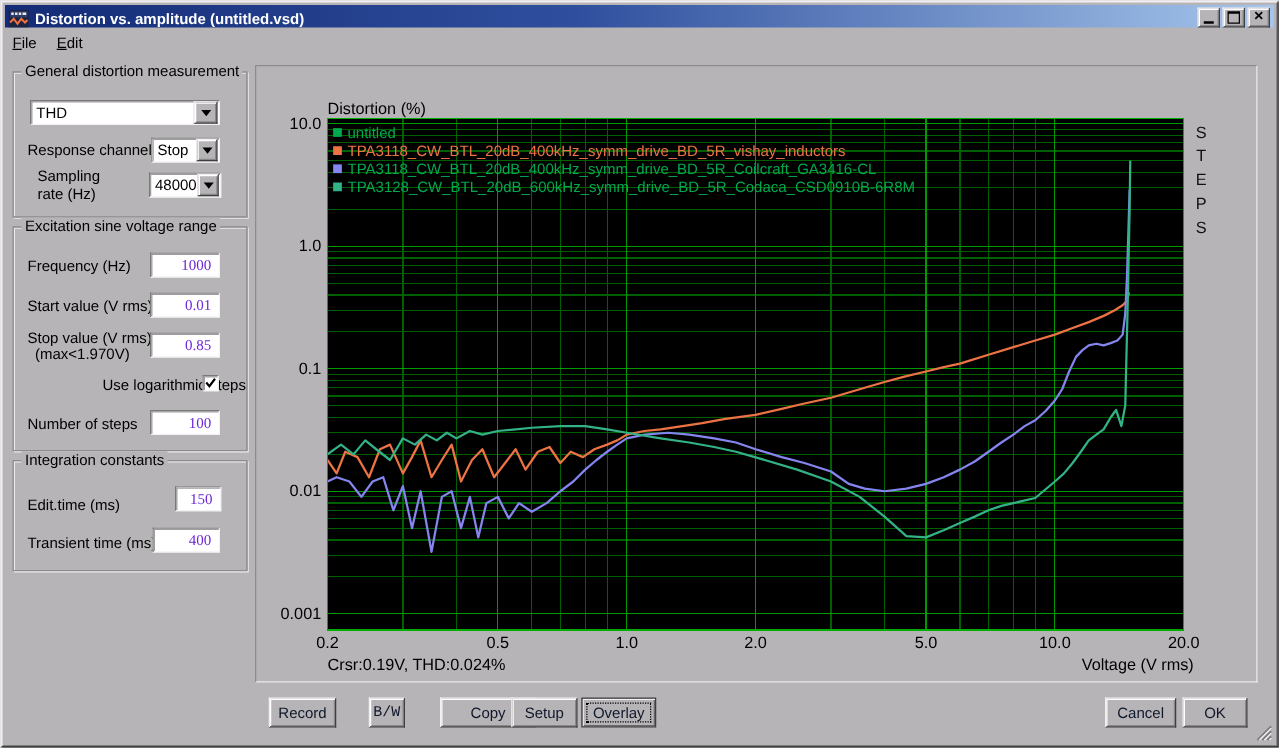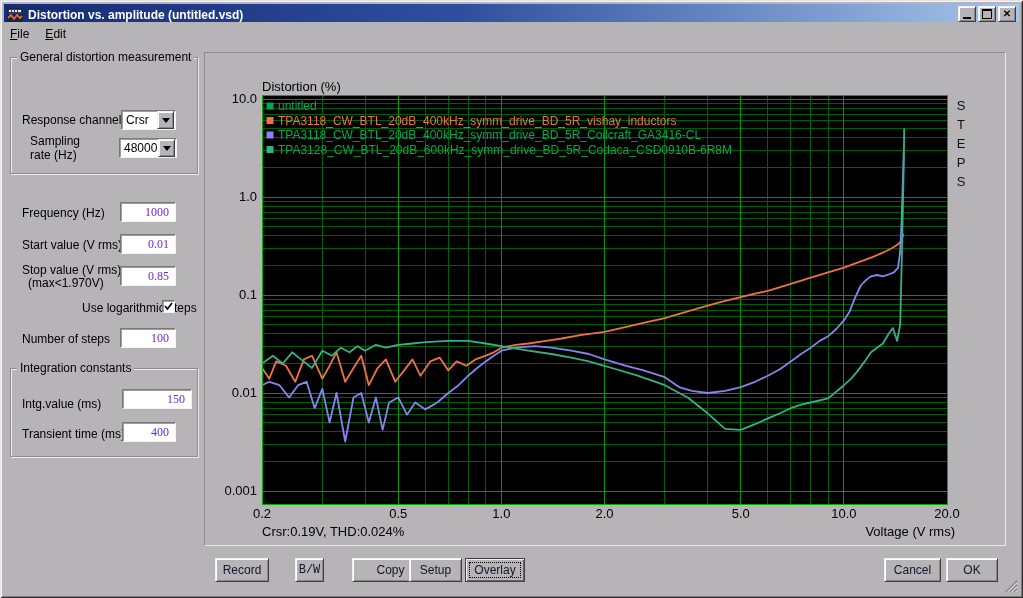--- a/index.html
+++ b/index.html
@@ -72,57 +72,66 @@
   </div>
 
   <div class="menubar">
     <span class="menu-item">File</span>
     <span class="menu-item">Edit</span>
   </div>
 
   <div class="groupbox" style="left:10px;top:57px;width:186px;height:115px;">
     <span class="gtitle">General distortion measurement</span>
   </div>
+  <div class="combo sunken" style="left:24px;top:80px;width:152px;">
+    <span class="cval">THD</span>
+    <span class="cbtn raised">
+        <span class="tri-down"></span>
+      </span>
+  </div>
   <span class="lbl" style="left:22px;top:113px;">Response channel</span>
   <div class="combo sunken" style="left:121px;top:110px;width:55px;">
-    <span class="cval">Crsr</span>
+    <span class="cval">Stop</span>
     <span class="cbtn raised" style="width:15px;">
         <span class="tri-down"></span>
       </span>
   </div>
   <span class="lbl center" style="left:30px;top:134px;width:84px;">Sampling
 rate (Hz)</span>
   <div class="combo sunken" style="left:119px;top:138px;width:58px;">
     <span class="cval">48000</span>
     <span class="cbtn raised" style="width:15px;">
         <span class="tri-down"></span>
       </span>
   </div>
 
+  <div class="groupbox" style="left:10px;top:181px;width:186px;height:178px;">
+    <span class="gtitle">Excitation sine voltage range</span>
+  </div>
   <span class="lbl" style="left:22px;top:206px;">Frequency (Hz)</span>
   <input class="edit sunken" readonly="" style="left: 120px; top: 202px; width: 56px;" value="1000">
   <span class="lbl" style="left:22px;top:238px;">Start value (V rms)</span>
   <input class="edit sunken" readonly="" style="left: 120px; top: 234px; width: 56px;" value="0.01">
   <span class="lbl" style="left:22px;top:263px;">Stop value (V rms)</span>
   <span class="lbl" style="left:28px;top:276px;">(max&lt;1.970V)</span>
   <input class="edit sunken" readonly="" style="left: 120px; top: 266px; width: 56px;" value="0.85">
   <span class="lbl" style="left:35px;top:301px;margin-left:47px;">Use logarithmic steps</span>
   <div class="checkbox sunken" style="left:162px;top:300px;">
     <svg width="9" height="9" viewBox="0 0 9 9">
         <polyline points="1,4 3.5,7 8,1" fill="none" stroke="#000" stroke-width="1.7"></polyline>
       </svg>
   </div>
   <span class="lbl" style="left:22px;top:332px;">Number of steps</span>
   <input class="edit sunken" readonly="" style="left: 120px; top: 328px; width: 56px;" value="100">
 
   <div class="groupbox" style="left:10px;top:368px;width:186px;height:87px;">
     <span class="gtitle">Integration constants</span>
   </div>
-  <span class="lbl" style="left:22px;top:397px;">Intg.value (ms)</span>
-  <input class="edit sunken" readonly="" style="left: 122px; top: 389px; width: 70px;" value="150">
+  <span class="lbl" style="left:22px;top:397px;">Edit.time (ms)</span>
+  <input class="edit sunken" readonly="" style="left: 140px; top: 389px; width: 37px;" value="150">
   <span class="lbl" style="left:22px;top:427px;">Transient time (ms)</span>
   <input class="edit sunken" readonly="" style="left: 122px; top: 422px; width: 54px;" value="400">
 
   <div class="chartpanel">
     <svg id="plot-svg" width="800" height="492" viewBox="0 0 800 492">
         <defs>
           <clipPath id="pc">
             <rect x="57" y="42" width="685" height="409"></rect>
           </clipPath>
         </defs>

